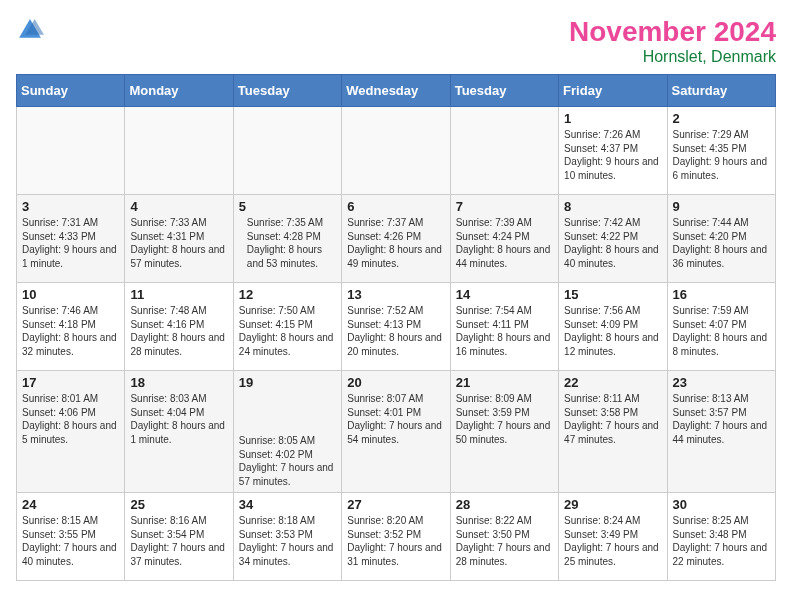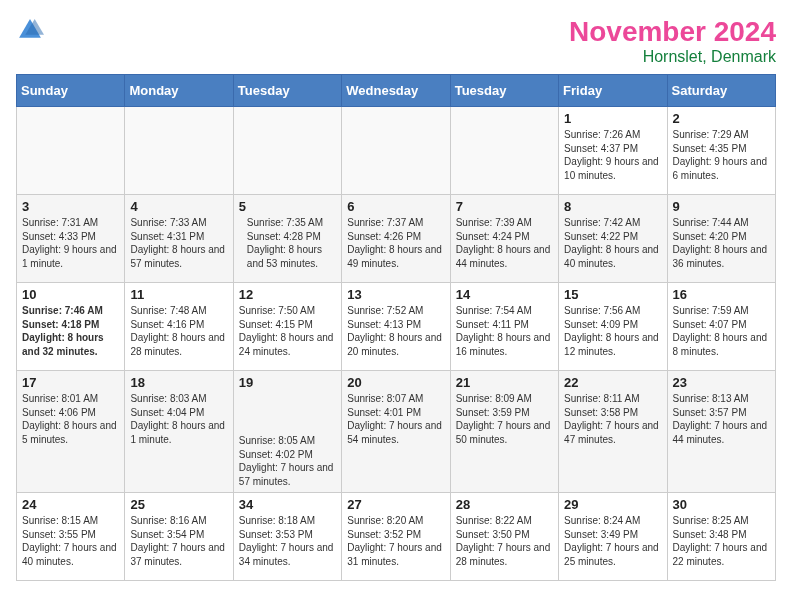--- a/index.html
+++ b/index.html
@@ -183,21 +183,21 @@
         <td>
           <span class="day-number">9</span>
           <div class="day-info" style="white-space: pre-line;">Sunrise: 7:44 AM
 Sunset: 4:20 PM
 Daylight: 8 hours and 36 minutes.</div>
         </td>
       </tr>
       <tr>
         <td>
           <span class="day-number">10</span>
-          <div class="day-info" style="white-space: pre-line; font-weight: bold;">Sunrise: 7:46 AM
+          <div class="day-info" style="white-space: pre-line;">Sunrise: 7:46 AM
 Sunset: 4:18 PM
 Daylight: 8 hours and 32 minutes.</div>
         </td>
         <td>
           <span class="day-number">11</span>
           <div class="day-info" style="white-space: pre-line;">Sunrise: 7:48 AM
 Sunset: 4:16 PM
 Daylight: 8 hours and 28 minutes.</div>
         </td>
         <td>

